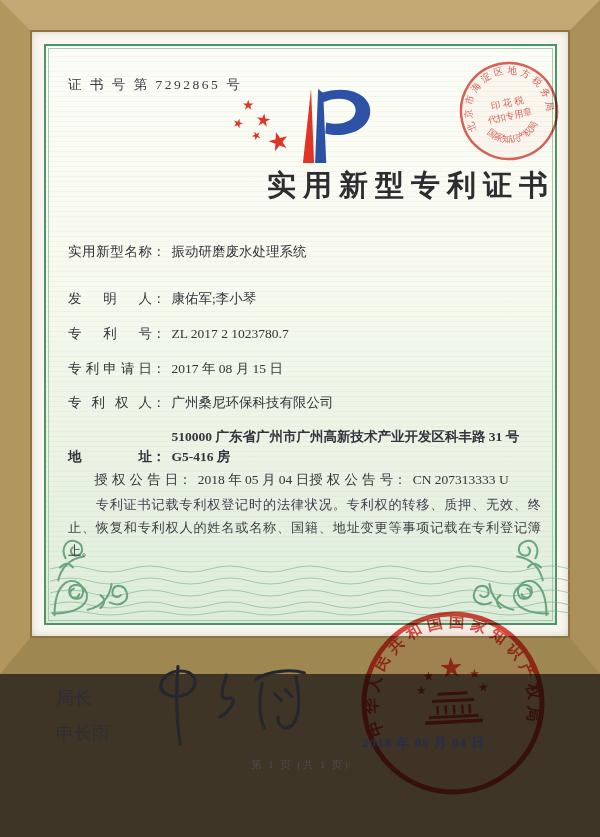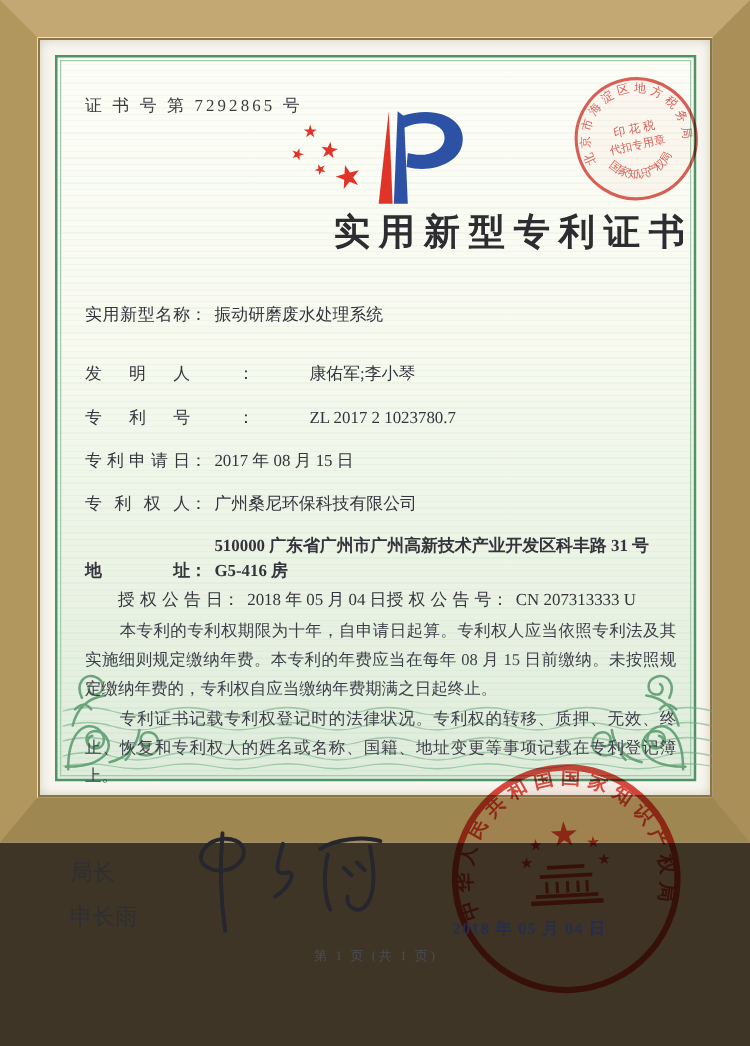--- a/index.html
+++ b/index.html
@@ -44,21 +44,21 @@
     font-size:29px;font-weight:700;color:#2c2c31;letter-spacing:7px;
   }
   .fields{position:absolute;left:22px;right:14px;top:196px;font-size:13.5px;color:#34343c;}
   .frow{display:flex;align-items:flex-end;line-height:20px;}
   .flabel{
     display:inline-block;width:84px;flex:0 0 84px;
     text-align:justify;text-align-last:justify;text-justify:inter-character;
   }
   .fcolon{flex:0 0 auto;}
   .fvalue{margin-left:6px;}
-  .mb-big{margin-bottom:27px;} .mb{margin-bottom:15px;gap:38px;} .mb-s{margin-bottom:14px;}
+  .mb-big{margin-bottom:27px;} .mb{margin-bottom:15px;} .mb-s{margin-bottom:14px;}
   .addr .fvalue{max-width:352px;}
   .addr{margin-bottom:3px;font-weight:bold;}
   .grantrow{display:flex;justify-content:center;}
   .grantrow .pair{display:flex;align-items:flex-start;line-height:20px;}
   .grantrow .pair.right{margin-right:6px;}
   .paras{
     position:absolute;left:22px;right:14px;top:447px;
     font-size:13.2px;line-height:23.2px;color:#3f3f4a;text-align:justify;
   }
   .paras p{margin:0;text-indent:2.1em;}
@@ -187,21 +187,20 @@
         </span>
         <span class="pair right">
           <span class="flabel">授权公告号</span>
               <span class="fcolon">：</span>
           <span class="fvalue">CN 207313333 U</span>
         </span>
       </div>
     </div>
 
     <div class="paras">
-      <p>本专利的专利权期限为十年，自申请日起算。专利权人应当依照专利法及其实施细则规定缴纳年费。本专利的年费应当在每年 08 月 15 日前缴纳。未按照规定缴纳年费的，专利权自应当缴纳年费期满之日起终止。</p>
       <p>专利证书记载专利权登记时的法律状况。专利权的转移、质押、无效、终止、恢复和专利权人的姓名或名称、国籍、地址变更等事项记载在专利登记簿上。</p>
     </div>
 
     <div class="director">
       <div class="dt">局长</div>
       <div>申长雨</div>
     </div>
 
     <svg class="sig" viewBox="0 0 190 95">
       <g fill="none" stroke="#26262e" stroke-width="3" stroke-linecap="round">

